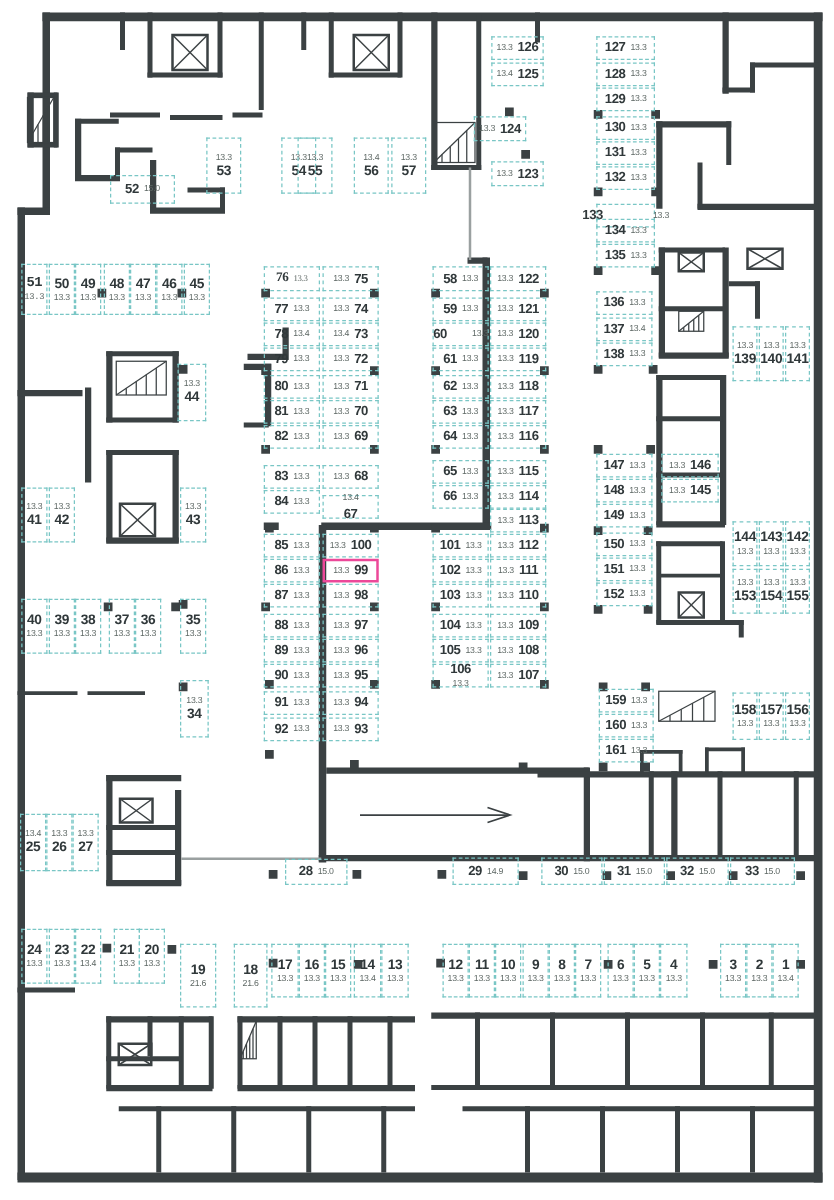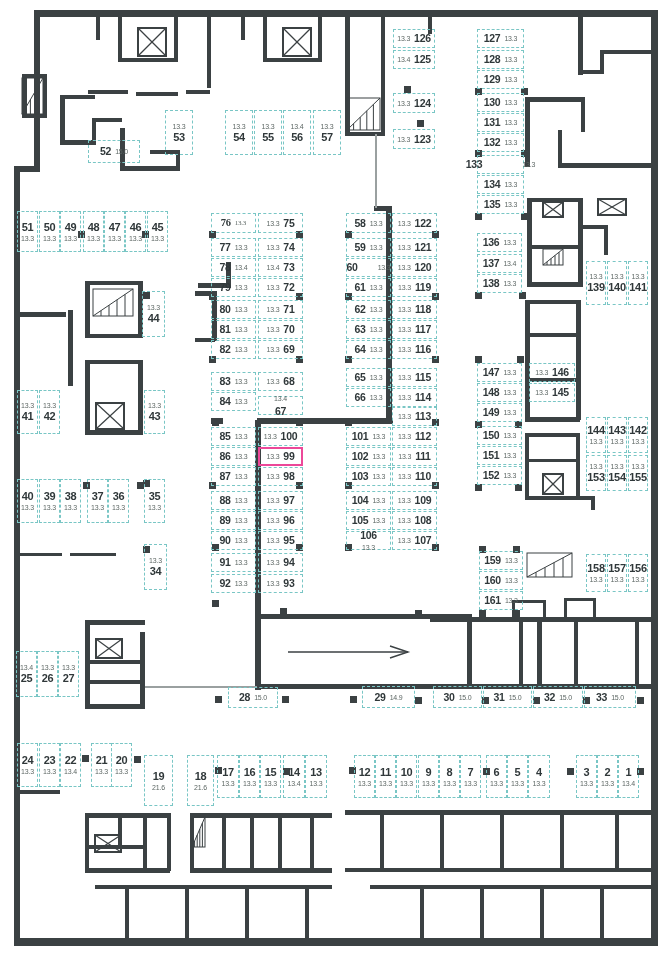--- a/index.html
+++ b/index.html
@@ -328,33 +328,33 @@
         <span class="s">15.0</span>
       </div>
       <div class="spot v" style="left: 165px; top: 110px; width: 28px; height: 45px;">
         <span class="s">13.3</span>
         <span class="n">53</span>
       </div>
       <div class="spot v" style="left: 225px; top: 110px; width: 28px; height: 45px;">
         <span class="s">13.3</span>
         <span class="n">54</span>
       </div>
-      <div class="spot v" style="left: 254px; top: 110px; width: 28px; height: 45px; justify-content: center;">
+      <div class="spot v" style="left: 238px; top: 110px; width: 28px; height: 45px; justify-content: center;">
         <span class="s">13.3</span>
         <span class="n">55</span>
       </div>
       <div class="spot v" style="left: 283px; top: 110px; width: 28px; height: 45px;">
         <span class="s">13.4</span>
         <span class="n">56</span>
       </div>
       <div class="spot v" style="left: 313px; top: 110px; width: 28px; height: 45px;">
         <span class="s">13.3</span>
         <span class="n">57</span>
       </div>
-      <div class="spot v" style="left: 17px; top: 211px; width: 21px; height: 41px;">
+      <div class="spot v" style="left: 17px; top: 211px; width: 21px; height: 41px; font-family: Liberation Mono, monospace;">
         <span class="n">51</span>
         <span class="s">13.3</span>
       </div>
       <div class="spot v" style="left: 39px; top: 211px; width: 21px; height: 41px;">
         <span class="n">50</span>
         <span class="s">13.3</span>
       </div>
       <div class="spot v" style="left: 60px; top: 211px; width: 21px; height: 41px;">
         <span class="n">49</span>
         <span class="s">13.3</span>
@@ -812,21 +812,21 @@
         <span class="n">107</span>
       </div>
       <div class="spot h" style="left: 393px; top: 29px; width: 42px; height: 19px;">
         <span class="s">13.3</span>
         <span class="n">126</span>
       </div>
       <div class="spot h" style="left: 393px; top: 50px; width: 42px; height: 19px;">
         <span class="s">13.4</span>
         <span class="n">125</span>
       </div>
-      <div class="spot h" style="left: 393px; top: 93px; width: 42px; height: 20px;">
+      <div class="spot h" style="left: 379px; top: 93px; width: 42px; height: 20px;">
         <span class="s">13.3</span>
         <span class="n">124</span>
       </div>
       <div class="spot h" style="left: 393px; top: 129px; width: 42px; height: 20px;">
         <span class="s">13.3</span>
         <span class="n">123</span>
       </div>
       <div class="spot h" style="left: 477px; top: 29px; width: 47px; height: 19px;">
         <span class="n">127</span>
         <span class="s">13.3</span>
@@ -844,21 +844,21 @@
         <span class="s">13.3</span>
       </div>
       <div class="spot h" style="left: 477px; top: 113px; width: 47px; height: 19px;">
         <span class="n">131</span>
         <span class="s">13.3</span>
       </div>
       <div class="spot h" style="left: 477px; top: 133px; width: 47px; height: 19px;">
         <span class="n">132</span>
         <span class="s">13.3</span>
       </div>
-      <div class="spot h" style="left: 477px; top: 155px; width: 47px; height: 19px; gap: 40px;">
+      <div class="spot h" style="left: 477px; top: 163px; width: 47px; height: 19px; gap: 40px;">
         <span class="n">133</span>
         <span class="s">13.3</span>
       </div>
       <div class="spot h" style="left: 477px; top: 175px; width: 47px; height: 19px;">
         <span class="n">134</span>
         <span class="s">13.3</span>
       </div>
       <div class="spot h" style="left: 477px; top: 195px; width: 47px; height: 19px;">
         <span class="n">135</span>
         <span class="s">13.3</span>

